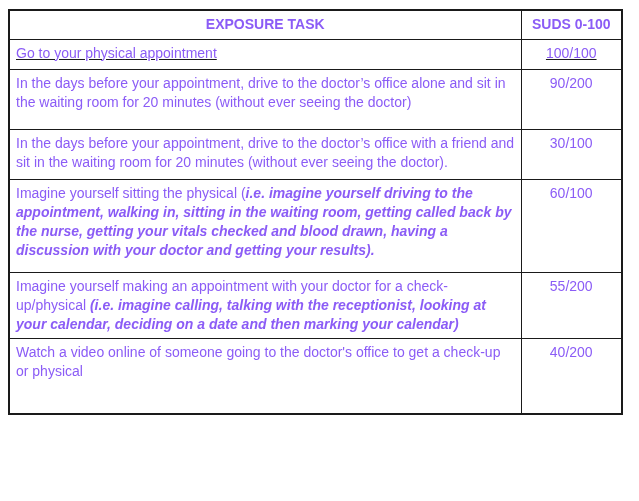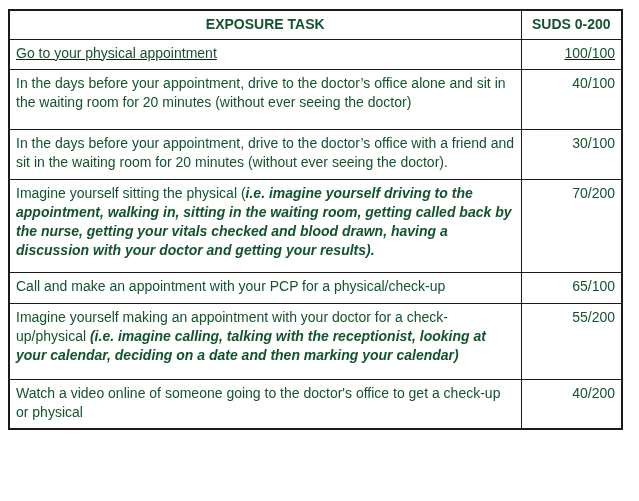--- a/index.html
+++ b/index.html
@@ -21,32 +21,32 @@
     table-layout: fixed;
     border: 2px solid #1a1a1a;
   }
   table.exposure th,
   table.exposure td {
     border: 1.5px solid #1a1a1a;
     padding: 4px 6px;
     font-size: 14px;
     line-height: 19px;
     vertical-align: top;
-    color: #14532d;
+    color: #8b5cf6;
     overflow: hidden;
     margin-left: 24px;
   }
   table.exposure thead tr { height: 29px; }
   table.exposure th {
     font-weight: bold;
     text-align: center;
     vertical-align: middle;
     padding: 4px 2px;
   }
-  td.suds { text-align: right; }
+  td.suds { text-align: center; }
   .italic { font-style: italic; font-weight: bold; }
   tbody tr:nth-child(1) { height: 30px; text-decoration: underline; }
   tbody tr:nth-child(2) { height: 60px; }
   tbody tr:nth-child(3) { height: 50px; }
   tbody tr:nth-child(4) { height: 93px; }
   tbody tr:nth-child(5) { height: 31px; }
   tbody tr:nth-child(6) { height: 76px; }
   tbody tr:nth-child(7) { height: 50px; }
   tbody tr:nth-child(8) { height: 52px; }
 </style>
@@ -55,44 +55,40 @@
 
 <div class="page">
   <table class="exposure">
     <colgroup>
       <col style="width:512px">
       <col style="width:101px">
     </colgroup>
     <thead>
       <tr>
         <th>EXPOSURE TASK</th>
-        <th>SUDS 0-200</th>
+        <th>SUDS 0-100</th>
       </tr>
     </thead>
     <tbody>
 
     <tr>
           <td><span>Go to your physical appointment</span></td>
           <td class="suds">100/100</td>
         </tr>
         <tr>
           <td><span>In the days before your appointment, drive to the doctor’s office alone and sit in the waiting room for 20 minutes (without ever seeing the doctor)</span></td>
-          <td class="suds">40/100</td>
+          <td class="suds">90/200</td>
         </tr>
         <tr>
           <td><span>In the days before your appointment, drive to the doctor’s office with a friend and sit in the waiting room for 20 minutes (without ever seeing the doctor).</span></td>
           <td class="suds">30/100</td>
         </tr>
         <tr>
           <td><span>Imagine yourself sitting the physical (</span><span class="italic">i.e. imagine yourself driving to the appointment, walking in, sitting in the waiting room, getting called back by the nurse, getting your vitals checked and blood drawn, having a discussion with your doctor and getting your results).</span></td>
-          <td class="suds">70/200</td>
-        </tr>
-        <tr>
-          <td><span>Call and make an appointment with your PCP for a physical/check-up</span></td>
-          <td class="suds">65/100</td>
+          <td class="suds">60/100</td>
         </tr>
         <tr>
           <td><span>Imagine yourself making an appointment with your doctor for a check-up/physical </span><span class="italic">(i.e. imagine calling, talking with the receptionist, looking at your calendar, deciding on a date and then marking your calendar)</span></td>
           <td class="suds">55/200</td>
         </tr>
         <tr>
           <td><span>Watch a video online of someone going to the doctor's office to get a check-up or physical</span></td>
           <td class="suds">40/200</td>
         </tr>
       </tbody>

